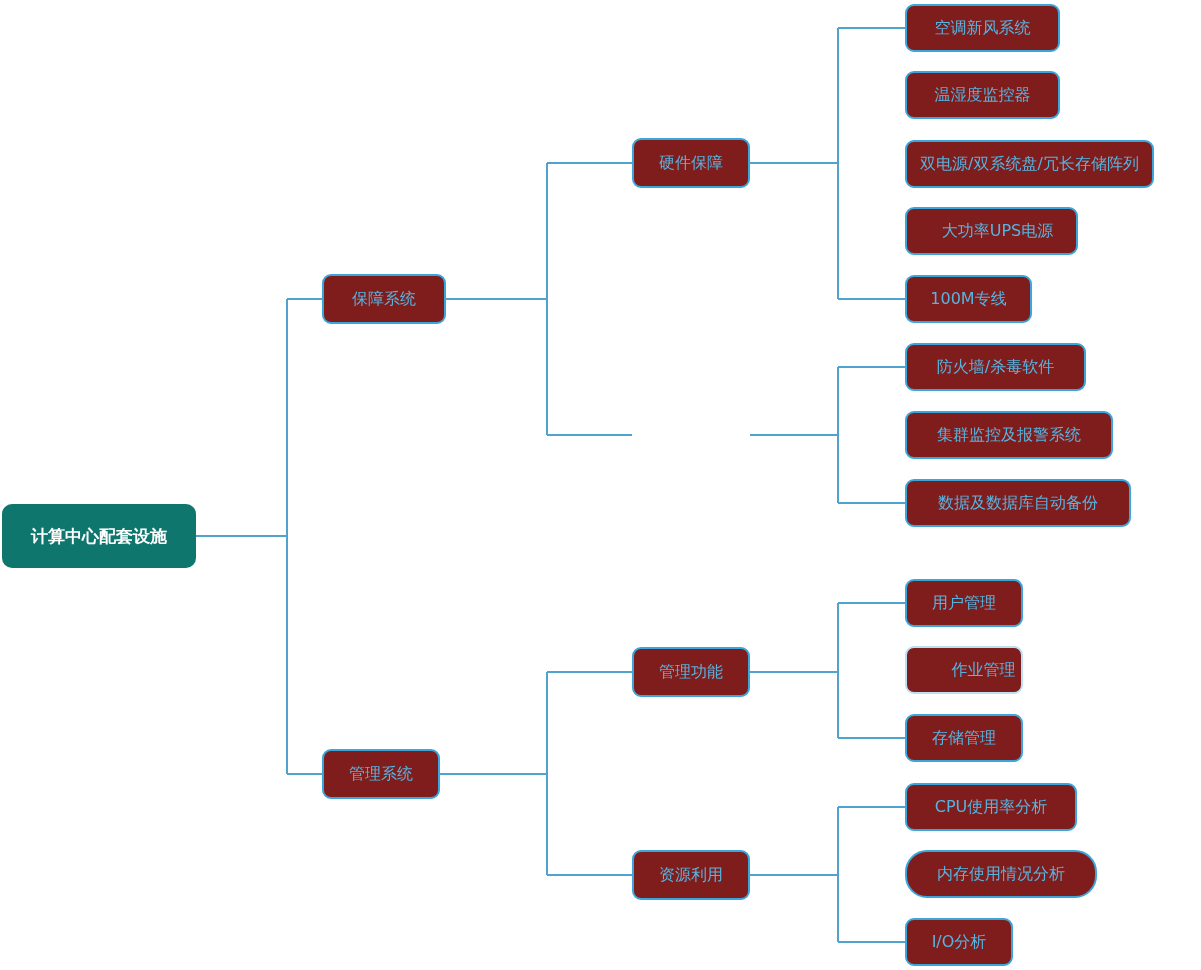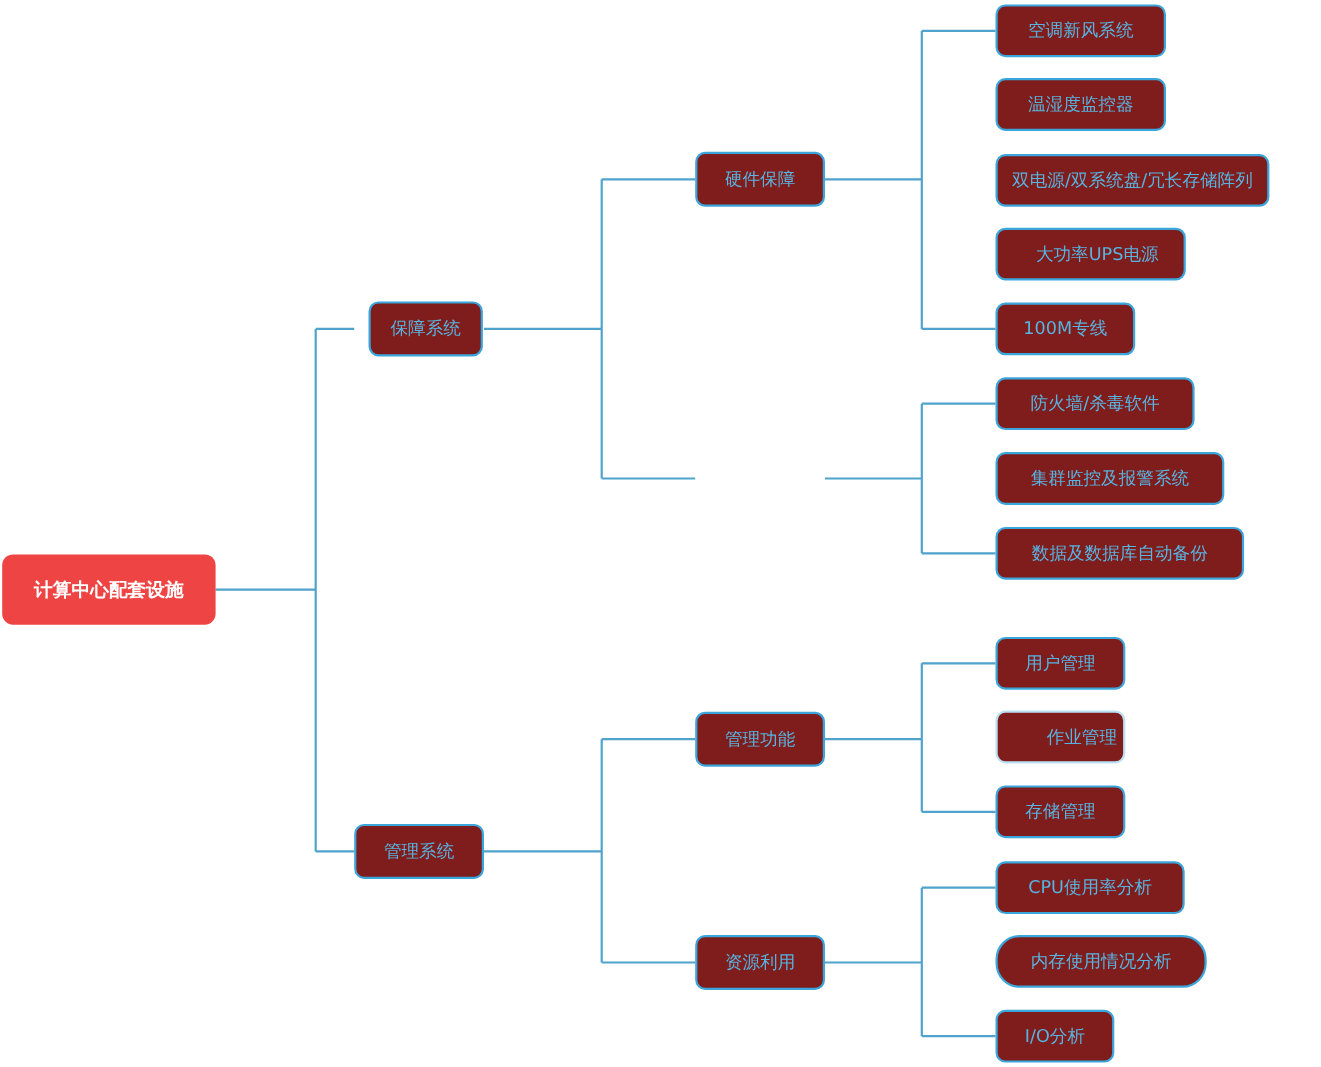--- a/index.html
+++ b/index.html
@@ -25,21 +25,21 @@
     justify-content: center;
     background: #7f1d1d;
     border: 2px solid #3BA6DB;
     border-radius: 9px;
     color: #57B4E0;
     font-size: 16px;
     white-space: nowrap;
     cursor: default;
   }
   .node--root {
-    background: #ef4444;
+    background: #0f766e;
     border: none;
     border-radius: 10px;
     color: #ffffff;
     font-weight: bold;
     font-size: 17px;
   }
   .node--ghost {
     border-color: #BCE0F2;
     padding-left: 39px;
   }
@@ -63,21 +63,21 @@
       <path d="M750 435 H838 M838 367 V503 M838 367 H905 M838 503 H905"></path>
 
       <path d="M750 672 H838 M838 603 V738 M838 603 H905 M838 738 H905"></path>
 
       <path d="M750 875 H838 M838 807 V942 M838 807 H905 M838 942 H905"></path>
     </g>
   </svg>
 
   <div class="node node--root" style="left:2px; top:504px; width:194px; height:64px;">计算中心配套设施</div>
 
-  <div class="node" style="left:322px; top:274px; width:104px; height:50px;margin-left:13px;">保障系统</div>
+  <div class="node" style="left:322px; top:274px; width:124px; height:50px;">保障系统</div>
   <div class="node" style="left:322px; top:749px; width:118px; height:50px;">管理系统</div>
 
   <div class="node" style="left:632px; top:138px; width:118px; height:50px;">硬件保障</div>
   <div class="node" style="left:632px; top:647px; width:118px; height:50px;">管理功能</div>
   <div class="node" style="left:632px; top:850px; width:118px; height:50px;">资源利用</div>
 
   <div class="node" style="left:905px; top:4px; width:155px; height:48px;">空调新风系统</div>
   <div class="node" style="left:905px; top:71px; width:155px; height:48px;">温湿度监控器</div>
   <div class="node" style="left:905px; top:140px; width:249px; height:48px;text-align:right;">双电源/双系统盘/冗长存储阵列</div>
   <div class="node" style="left:905px; top:207px; width:173px; height:48px;padding-left:12px;">大功率UPS电源</div>

